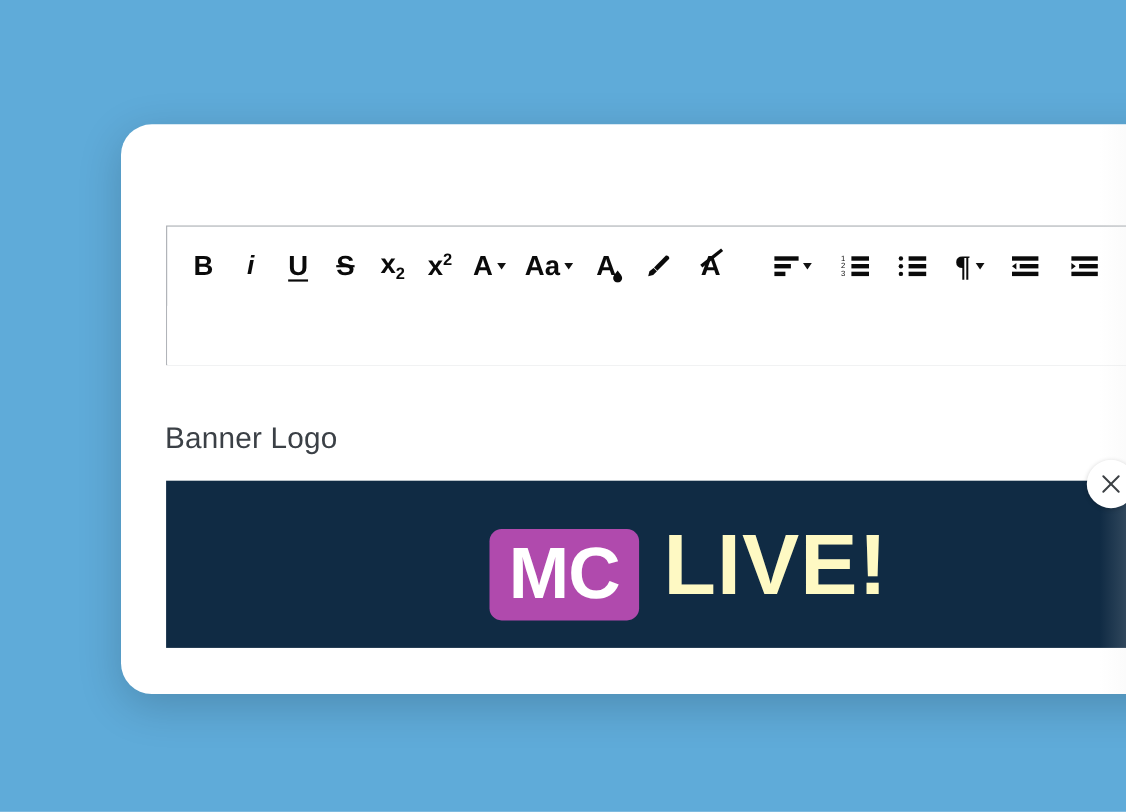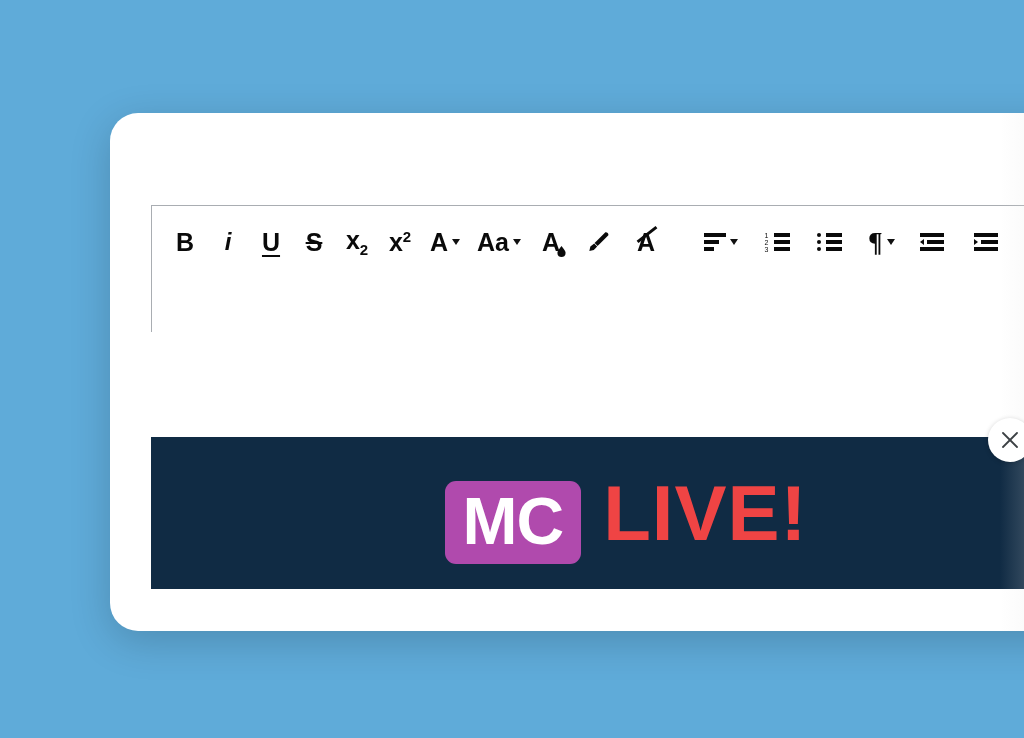--- a/index.html
+++ b/index.html
@@ -202,21 +202,21 @@
   }
   #logo-mc-text {
     color: #ffffff;
     font-family: "Liberation Sans", sans-serif;
     font-weight: bold;
     font-size: 66px;
     line-height: 0.95;
     letter-spacing: -1px;
   }
   #logo-live-text {
-    color: #ef4444;
+    color: #fef9c3;
     font-family: "Liberation Sans", sans-serif;
     font-weight: bold;
     font-size: 78px;
     line-height: 0.95;
     letter-spacing: 1px;
     margin-left: 22px;
   }
 
   
   #close-button {
@@ -357,20 +357,21 @@
             <i></i>
             <span class="arrow"></span>
         </span>
       </div>
 
     </div>
 
     <div id="editor-body"></div>
   </div>
 
+  <div class="field-label" id="banner-logo-label">Banner Logo</div>
 
   <div id="banner-logo">
     <div id="logo-wrap">
       <div id="logo-mc-box">
         <span id="logo-mc-text">MC</span>
       </div>
       <span id="logo-live-text">LIVE!</span>
     </div>
   </div>
 

